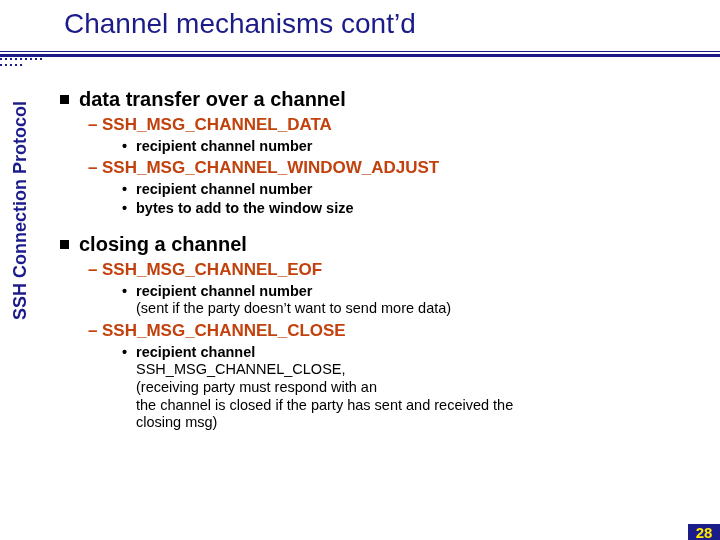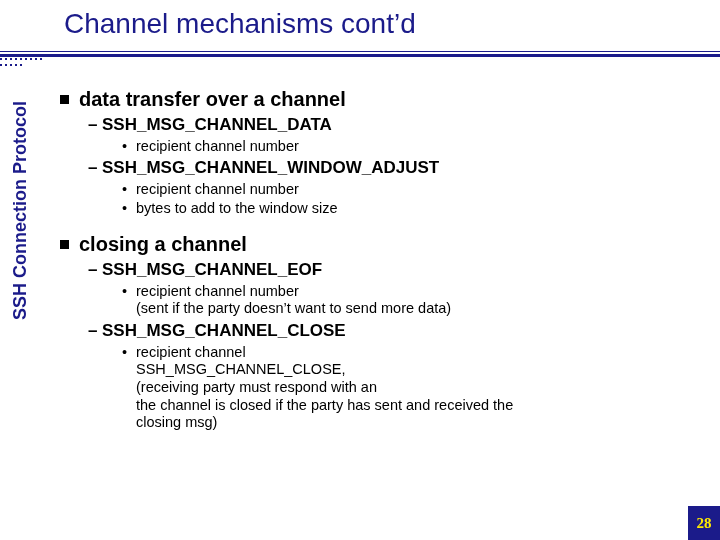--- a/index.html
+++ b/index.html
@@ -87,59 +87,58 @@
     vertical-align: 2px;
     width: 9px;
     height: 9px;
     background: #000;
     margin-right: 10px;
   }
   .sub {
     margin-left: 28px;
     font-size: 17px;
     font-weight: bold;
-    color: #000000;
+    color: #c2410c;
     margin-top: 4px;
   }
   .sub .dash {
     display: inline-block;
     width: 14px;
   }
   .bul {
     margin-left: 62px;
     font-size: 14.5px;
-    font-weight: normal;
+    font-weight: bold;
     color: #000;
     margin-top: 3px;
   }
   .bul .dot {
     display: inline-block;
     width: 14px;
   }
   .bul-note {
     margin-left: 76px;
     font-size: 14.5px;
     font-weight: normal;
     color: #000;
     margin-top: 1px;
   }
   .page-number {
     position: absolute;
     right: 0px;
     bottom: 0px;
     width: 32px;
-    height: 34px;
+    height: 16px;
     background: #1b1b8a;
     color: #ffea00;
     font-weight: bold;
     font-size: 15px;
     display: flex;
     align-items: center;
     justify-content: center;
-    font-family: Liberation Serif, serif;
   }
 </style>
 </head>
 <body>
 
 <div class="title-area">Channel mechanisms cont’d</div>
 <div class="top-rule-thin"></div>
 <div class="top-rule-thick"></div>
 <div class="dot-strip">
   <span></span>

